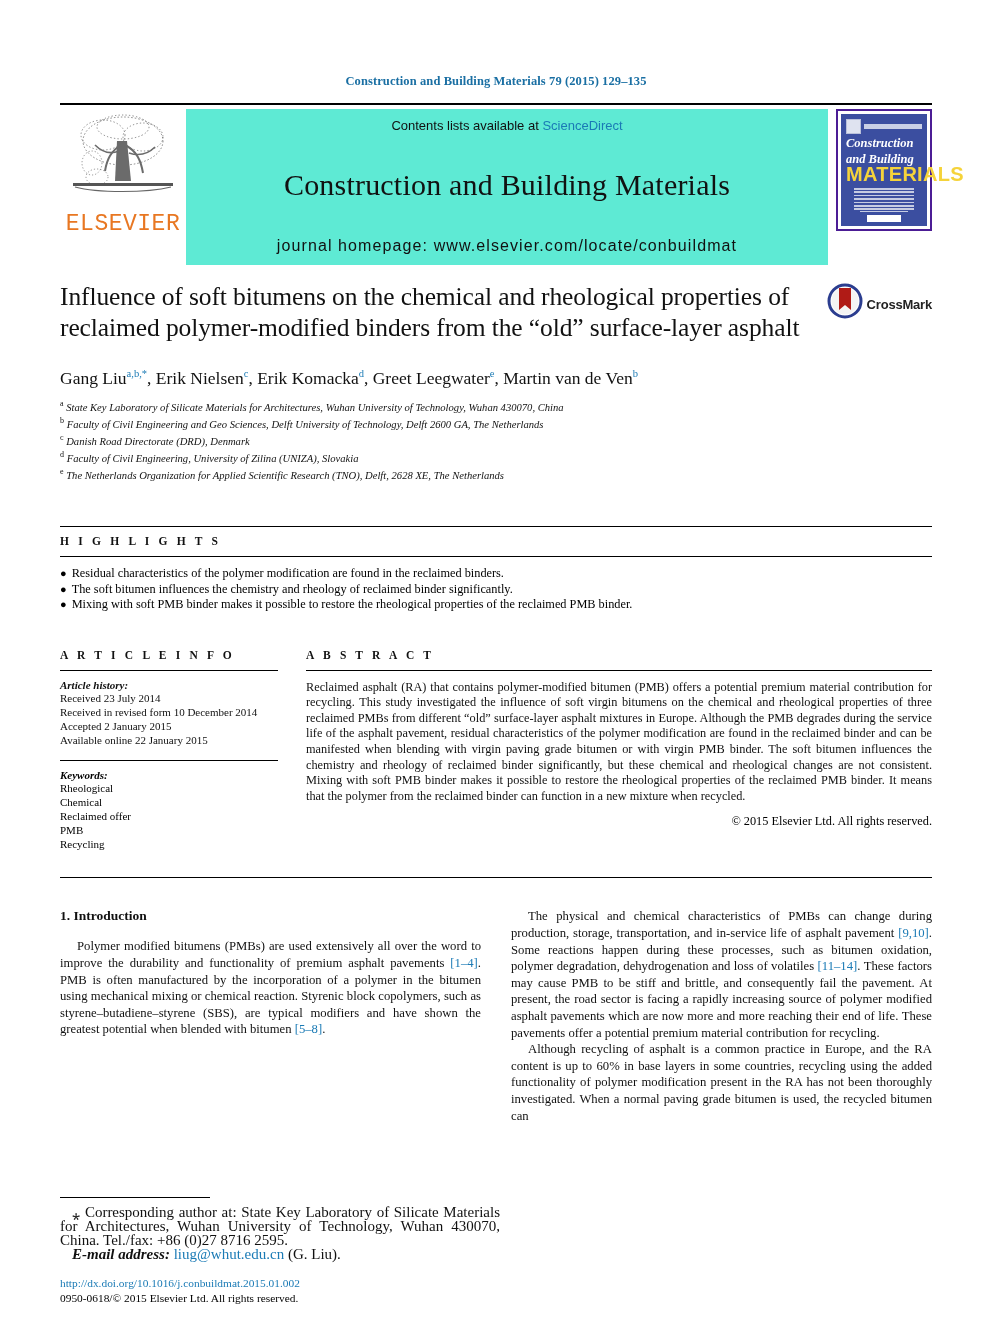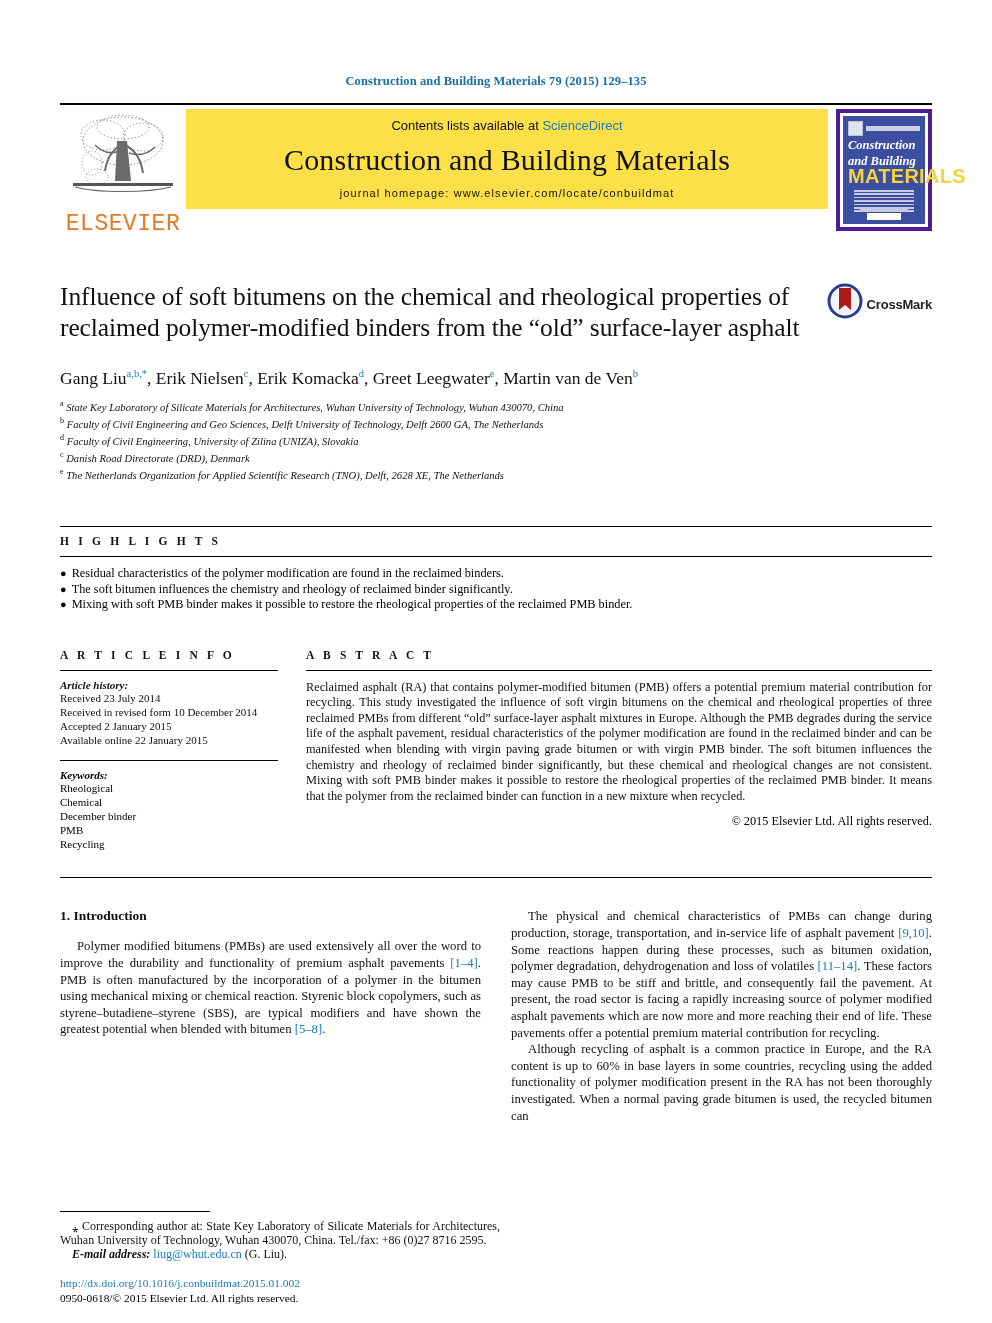--- a/index.html
+++ b/index.html
@@ -52,22 +52,22 @@
   .elsevier-word {
     color: #e87722;
     font-family: Liberation Mono, monospace;
     font-size: 23px;
     letter-spacing: .5px;
     line-height: 1;
     margin-top: 10px;
   }
   .masthead-center {
     flex: 1 1 auto;
-    background: #fde047;
-    height: 100px;
+    background: #5eead4;
+    height: 156px;
     margin-top: 4px;
     display: flex;
     flex-direction: column;
     justify-content: space-between;
     align-items: center;
     padding: 9px 0 10px 0;
     box-sizing: border-box;
   }
   .contents-line {
     font-size: 13px;
@@ -76,31 +76,31 @@
   }
   .contents-line .sd { color: #1a7ab5; }
   .journal-name {
     font-family: "Liberation Serif", serif;
     font-size: 30px;
     color: #111;
     letter-spacing: .2px;
   }
   .homepage-line {
     font-family: "Liberation Sans", sans-serif;
-    font-size: 11px;
+    font-size: 16px;
     color: #111;
     letter-spacing: 1.1px;
   }
   .cover-thumb {
     width: 96px;
     flex: 0 0 96px;
     height: 122px;
     margin-top: 4px;
     margin-left: 8px;
-    border: 4px solid #4c1d95;
+    border: 2px solid #4c1d95;
     box-sizing: border-box;
     background: #ffffff;
     padding: 3px;
   }
   .cover-inner {
     width: 100%;
     height: 100%;
     background: #3b4ea0;
     box-sizing: border-box;
     padding: 5px 5px 3px 5px;
@@ -272,21 +272,21 @@
   
   .footnote-wrap {
     position: absolute;
     left: 60px;
     width: 440px;
     bottom: 62px;
   }
   .footnote-rule { border-top: 1px solid #000; width: 150px; margin-bottom: 7px; }
   .footnote {
     font-family: "Liberation Serif", serif;
-    font-size: 12px;
+    font-size: 15px;
     line-height: 14px;
     text-align: justify;
     color: #111;
   }
   .footnote .indent { text-indent: 12px; display: block; }
   .fn-email { font-style: italic; font-weight: bold; }
   .link { color: #1a7ab5; }
 
   .imprint {
     position: absolute;
@@ -372,22 +372,22 @@
     <span><span>Gang Liu</span><sup>a,b,*</sup></span>,
     <span><span>Erik Nielsen</span><sup>c</sup></span>,
     <span><span>Erik Komacka</span><sup>d</sup></span>,
     <span><span>Greet Leegwater</span><sup>e</sup></span>,
     <span><span>Martin van de Ven</span><sup>b</sup></span>
   </div>
 
   <div class="affiliations">
     <div><sup>a</sup> <span>State Key Laboratory of Silicate Materials for Architectures, Wuhan University of Technology, Wuhan 430070, China</span></div>
     <div><sup>b</sup> <span>Faculty of Civil Engineering and Geo Sciences, Delft University of Technology, Delft 2600 GA, The Netherlands</span></div>
+    <div><sup>c</sup> <span>Danish Road Directorate (DRD), Denmark</span></div>
     <div><sup>d</sup> <span>Faculty of Civil Engineering, University of Zilina (UNIZA), Slovakia</span></div>
-    <div><sup>c</sup> <span>Danish Road Directorate (DRD), Denmark</span></div>
     <div><sup>e</sup> <span>The Netherlands Organization for Applied Scientific Research (TNO), Delft, 2628 XE, The Netherlands</span></div>
   </div>
 
   <div class="highlights-wrap">
     <div class="rule-top"></div>
     <div class="hl-head sec-head">H I G H L I G H T S</div>
     <div class="hl-list">
       <div class="hl-item">
         <span class="hl-bullet">●</span>
         <span>Residual characteristics of the polymer modification are found in the reclaimed binders.</span>
@@ -412,21 +412,21 @@
         <div class="info-label">Article history:</div>
         <div>Received 23 July 2014</div>
         <div>Received in revised form 10 December 2014</div>
         <div>Accepted 2 January 2015</div>
         <div>Available online 22 January 2015</div>
       </div>
       <div class="kw-block">
         <div class="info-label">Keywords:</div>
         <div>Rheological</div>
         <div>Chemical</div>
-        <div>December binder</div>
+        <div>Reclaimed offer</div>
         <div>PMB</div>
         <div>Recycling</div>
       </div>
     </div>
 
     <div class="col-abs">
       <div class="sec-head ia-head">A B S T R A C T</div>
       <div class="ia-rule"></div>
       <div class="abs-body">Reclaimed asphalt (RA) that contains polymer-modified bitumen (PMB) offers a potential premium material contribution for recycling. This study investigated the influence of soft virgin bitumens on the chemical and rheological properties of three reclaimed PMBs from different “old” surface-layer asphalt mixtures in Europe. Although the PMB degrades during the service life of the asphalt pavement, residual characteristics of the polymer modification are found in the reclaimed binder and can be manifested when blending with virgin paving grade bitumen or with virgin PMB binder. The soft bitumen influences the chemistry and rheology of reclaimed binder significantly, but these chemical and rheological changes are not consistent. Mixing with soft PMB binder makes it possible to restore the rheological properties of the reclaimed PMB binder. It means that the polymer from the reclaimed binder can function in a new mixture when recycled.</div>
       <div class="abs-copy">© 2015 Elsevier Ltd. All rights reserved.</div>

